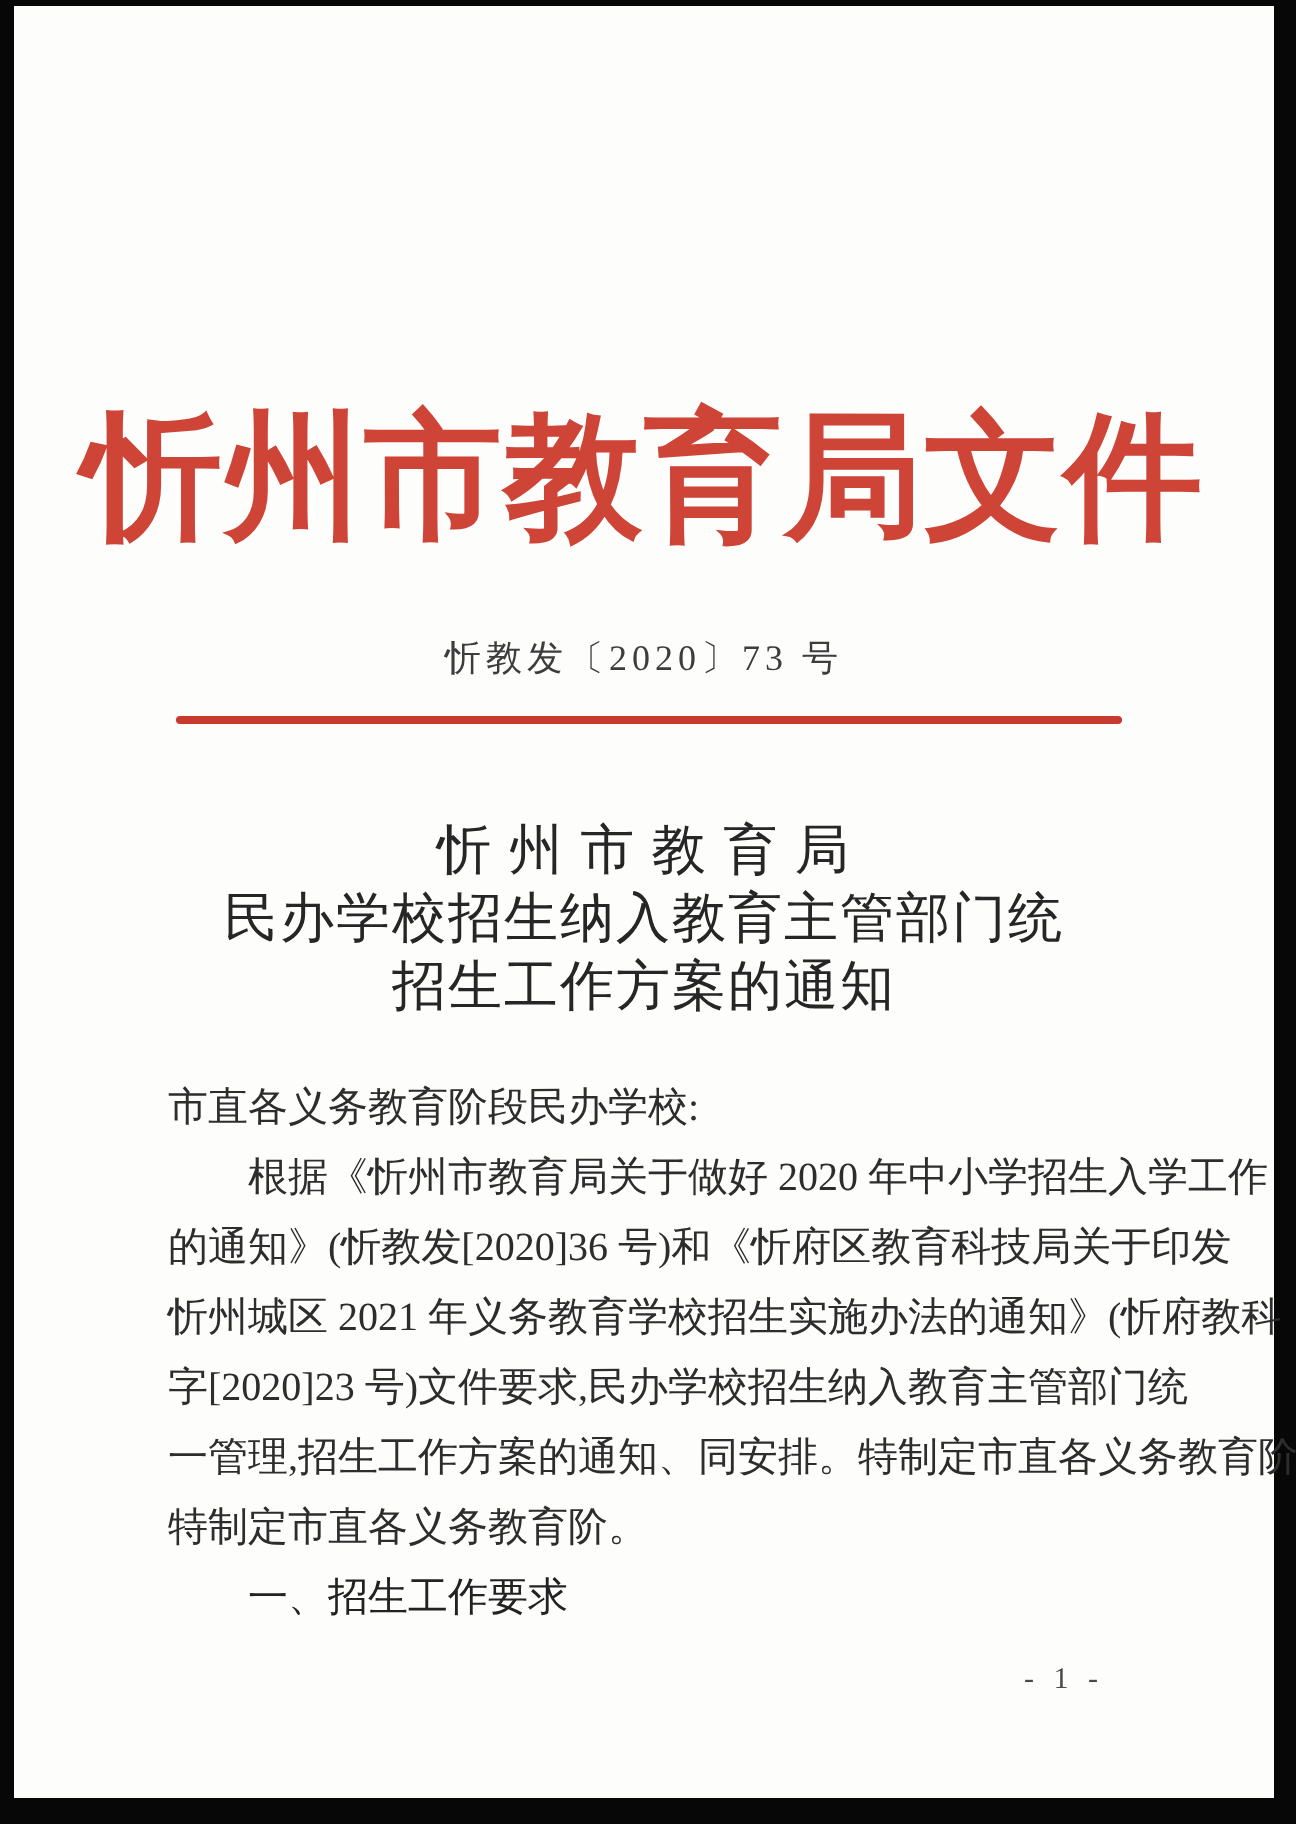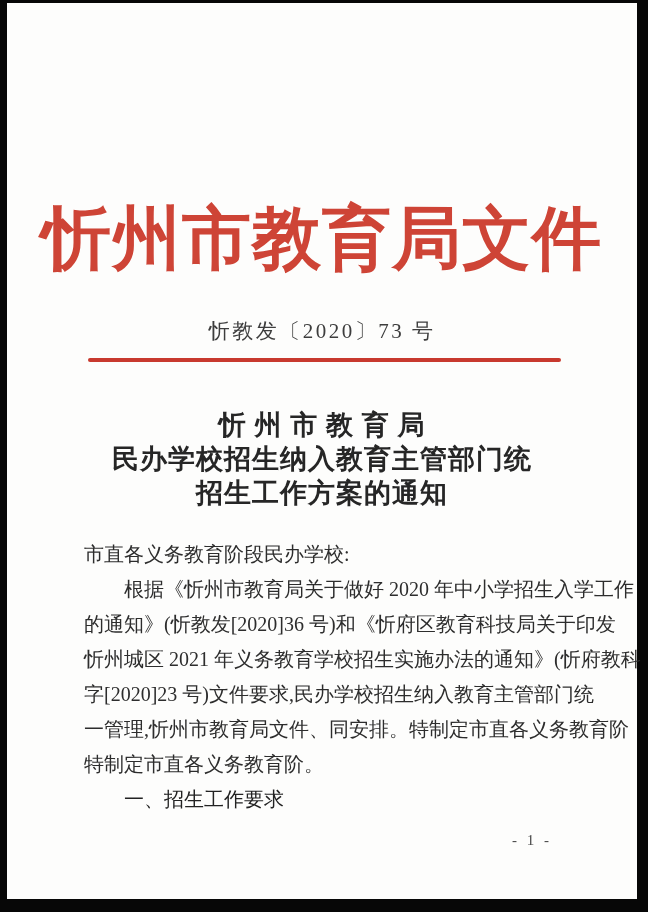--- a/index.html
+++ b/index.html
@@ -33,42 +33,42 @@
     font-weight: bold;
     color: #ce4436;
     letter-spacing: 1px;
   }
   .doc-number {
     position: absolute;
     top: 314px;
     left: 0;
     right: 0;
     text-align: center;
-    font-size: 21px;
+    font-size: 18px;
     color: #3d3d3d;
     letter-spacing: 2.5px;
   }
   .red-divider {
     position: absolute;
     top: 355px;
     left: 81px;
     width: 473px;
     height: 4px;
     background: #c8392e;
     border-radius: 2px;
   }
   .doc-title {
     position: absolute;
     top: 405px;
     left: 0;
     right: 0;
     text-align: center;
     font-size: 27px;
     line-height: 34px;
-    font-weight: bold;
+    font-weight: normal;
     color: #262626;
     letter-spacing: 1px;
   }
   .body-text {
     position: absolute;
     top: 534px;
     left: 77px;
     width: 494px;
     font-size: 20px;
     line-height: 35px;
@@ -111,20 +111,20 @@
     <div>民办学校招生纳入教育主管部门统</div>
     <div>招生工作方案的通知</div>
   </div>
 
   <div class="body-text">
     <div class="para-line">市直各义务教育阶段民办学校:</div>
     <div class="para-line indent">根据《忻州市教育局关于做好 2020 年中小学招生入学工作</div>
     <div class="para-line">的通知》(忻教发[2020]36 号)和《忻府区教育科技局关于印发</div>
     <div class="para-line">忻州城区 2021 年义务教育学校招生实施办法的通知》(忻府教科</div>
     <div class="para-line">字[2020]23 号)文件要求,民办学校招生纳入教育主管部门统</div>
-    <div class="para-line">一管理,忻州市教育局文件、同安排。特制定市直各义务教育阶</div>
+    <div class="para-line">一管理,招生工作方案的通知、同安排。特制定市直各义务教育阶</div>
     <div class="para-line">特制定市直各义务教育阶。</div>
     <div class="para-line section-heading">一、招生工作要求</div>
   </div>
 
   <div class="page-number">- 1 -</div>
 
 </div>
 
 </body></html>

